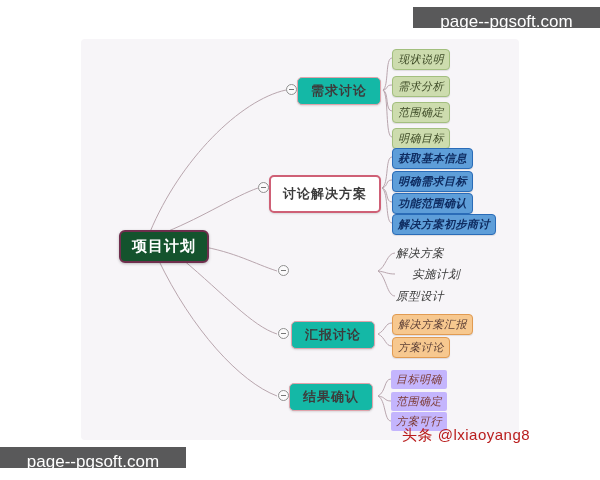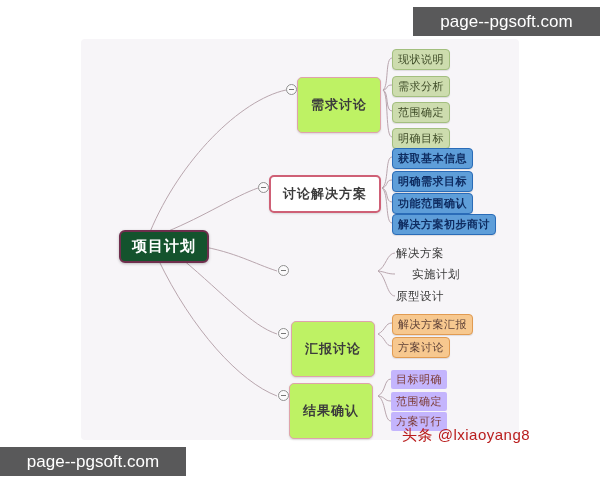--- a/index.html
+++ b/index.html
@@ -4,38 +4,38 @@
 <style>
   html,body{margin:0;padding:0;}
   body{width:600px;height:480px;background:#ffffff;font-family:"Liberation Sans","DejaVu Sans",sans-serif;overflow:hidden;}
   .stage{position:relative;width:600px;height:480px;background:#ffffff;}
   .canvas{position:absolute;left:81px;top:39px;width:438px;height:401px;background:#f7f5f8;border-radius:4px;}
   svg.lines{position:absolute;left:0;top:0;width:600px;height:480px;z-index:1;}
   .node{position:absolute;z-index:2;box-sizing:border-box;white-space:nowrap;}
   .root{background:#14532d;border:2px solid #6f2e4d;border-radius:6px;color:#ffffff;
         font-size:15px;font-weight:bold;letter-spacing:1px;padding:5px 11px;
         box-shadow:0 1px 3px rgba(0,0,0,0.25);}
-  .branch{background:#bef264;border:1px solid #dfa3ab;border-radius:5px;color:#3c3c3c;
-        font-size:13px;font-weight:bold;padding:18px 13px;letter-spacing:1px;
+  .branch{background:#14b8a6;border:1px solid #dfa3ab;border-radius:5px;color:#3c3c3c;
+        font-size:13px;font-weight:bold;padding:4px 13px;letter-spacing:1px;
         box-shadow:0 1px 2px rgba(0,0,0,0.12);}
   .branch.selected{background:#ffffff;border:2px solid #cf6076;padding:8px 12px;}
   .child{font-size:11px;padding:2px 5px;border-radius:4px;letter-spacing:0.5px;
-        box-shadow:0 1px 1px rgba(0,0,0,0.10);}
+        box-shadow:0 1px 1px rgba(0,0,0,0.10);font-style:italic;}
   .child.green{background:#cddcae;border:1px solid #a3bf7f;color:#3d4a26;}
   .child.blue{background:#5e9ed9;border:1px solid #2a6cb8;color:#0f2d62;font-weight:bold;}
   .child.orange{background:#f7c88f;border:1px solid #e19b52;color:#5d4037;}
   .child.yellow{background:#c4b5fd;border:none;border-radius:2px;color:#7c3b35;box-shadow:none;}
   .child.plain{background:transparent;border:none;color:#3a3a3a;font-size:11.5px;
         padding:0;box-shadow:none;line-height:14px;}
   .collapse{position:absolute;z-index:3;width:11px;height:11px;border:1px solid #909090;
         border-radius:50%;background:#fbfafb;box-sizing:border-box;
         display:flex;align-items:center;justify-content:center;}
   .collapse .minus{display:block;width:5px;height:1px;background:#777777;}
   .wm{position:absolute;z-index:10;background:#59595a;color:#ffffff;font-size:17px;
-        text-align:center;line-height:29px;height:29px;}
+        text-align:center;line-height:29px;height:21px;}
   .wm-tr{right:0;top:7px;width:187px;}
   .wm-bl{left:0;top:447px;width:186px;}
   .author{position:absolute;z-index:9;left:402px;top:426px;color:#b91c1c;
         font-size:15px;letter-spacing:0.5px;white-space:nowrap;}
 </style>
 </head>
 <body>
 
 <div class="stage">
   <div class="canvas"></div>

